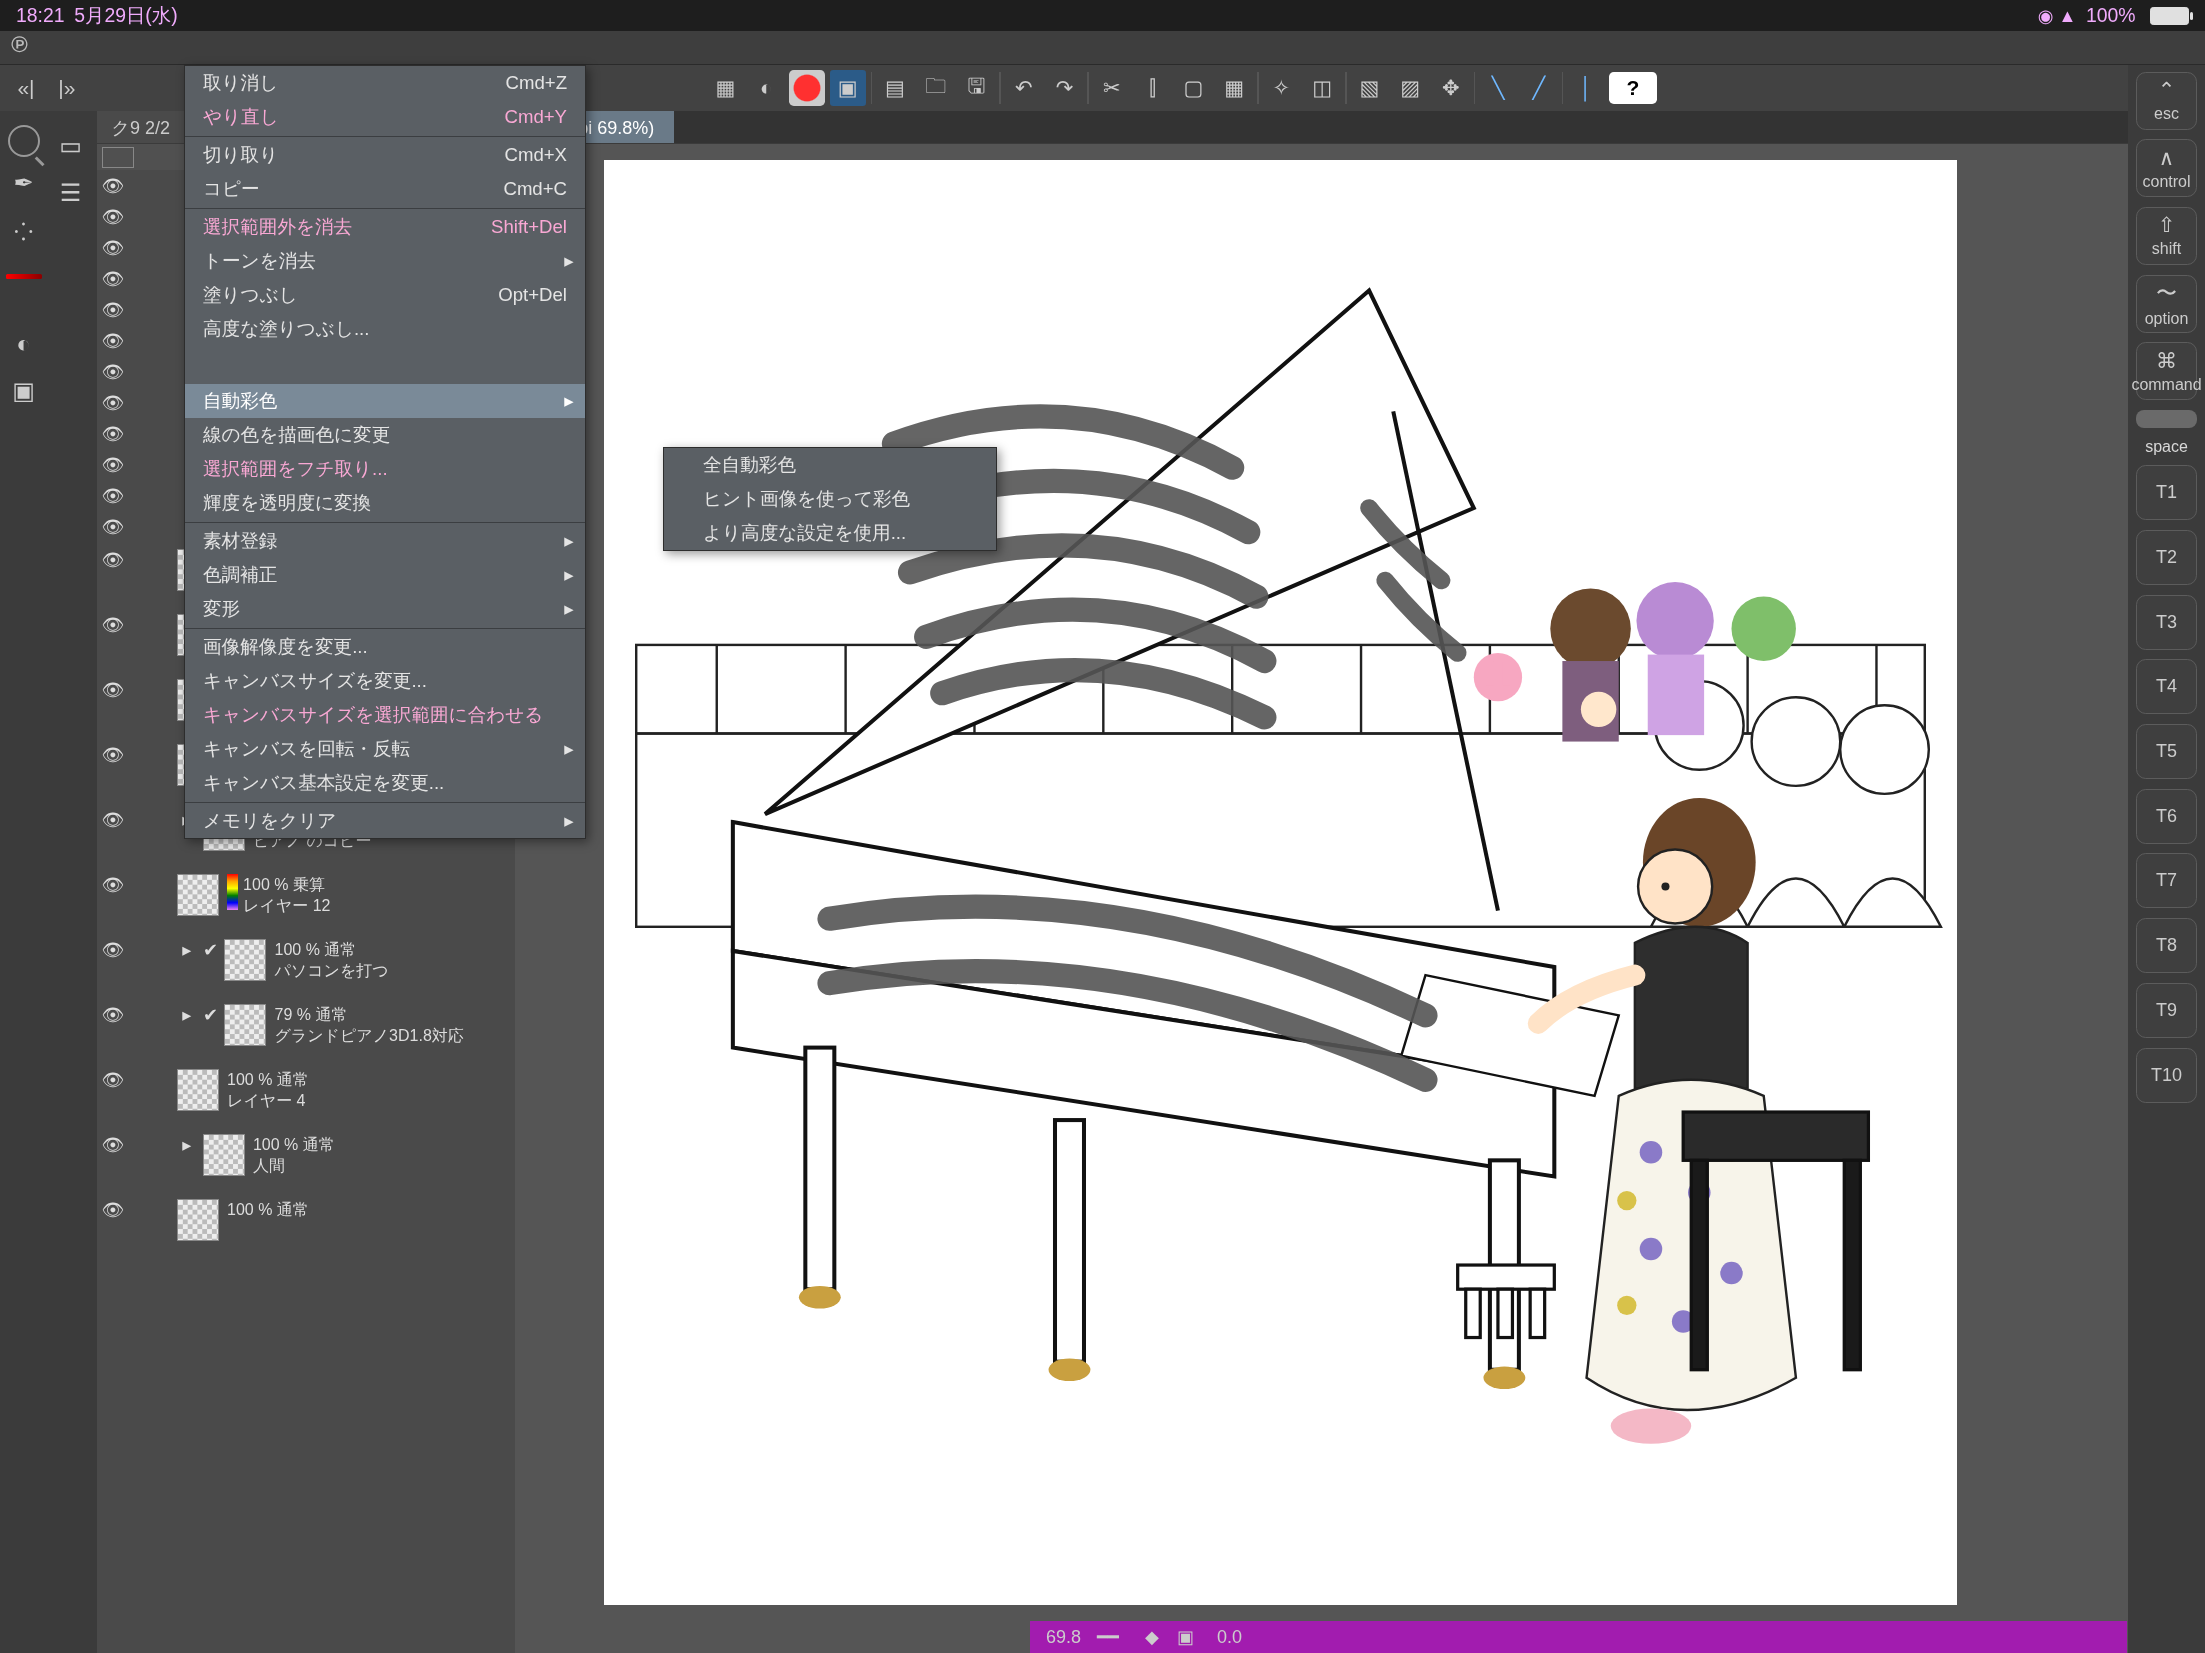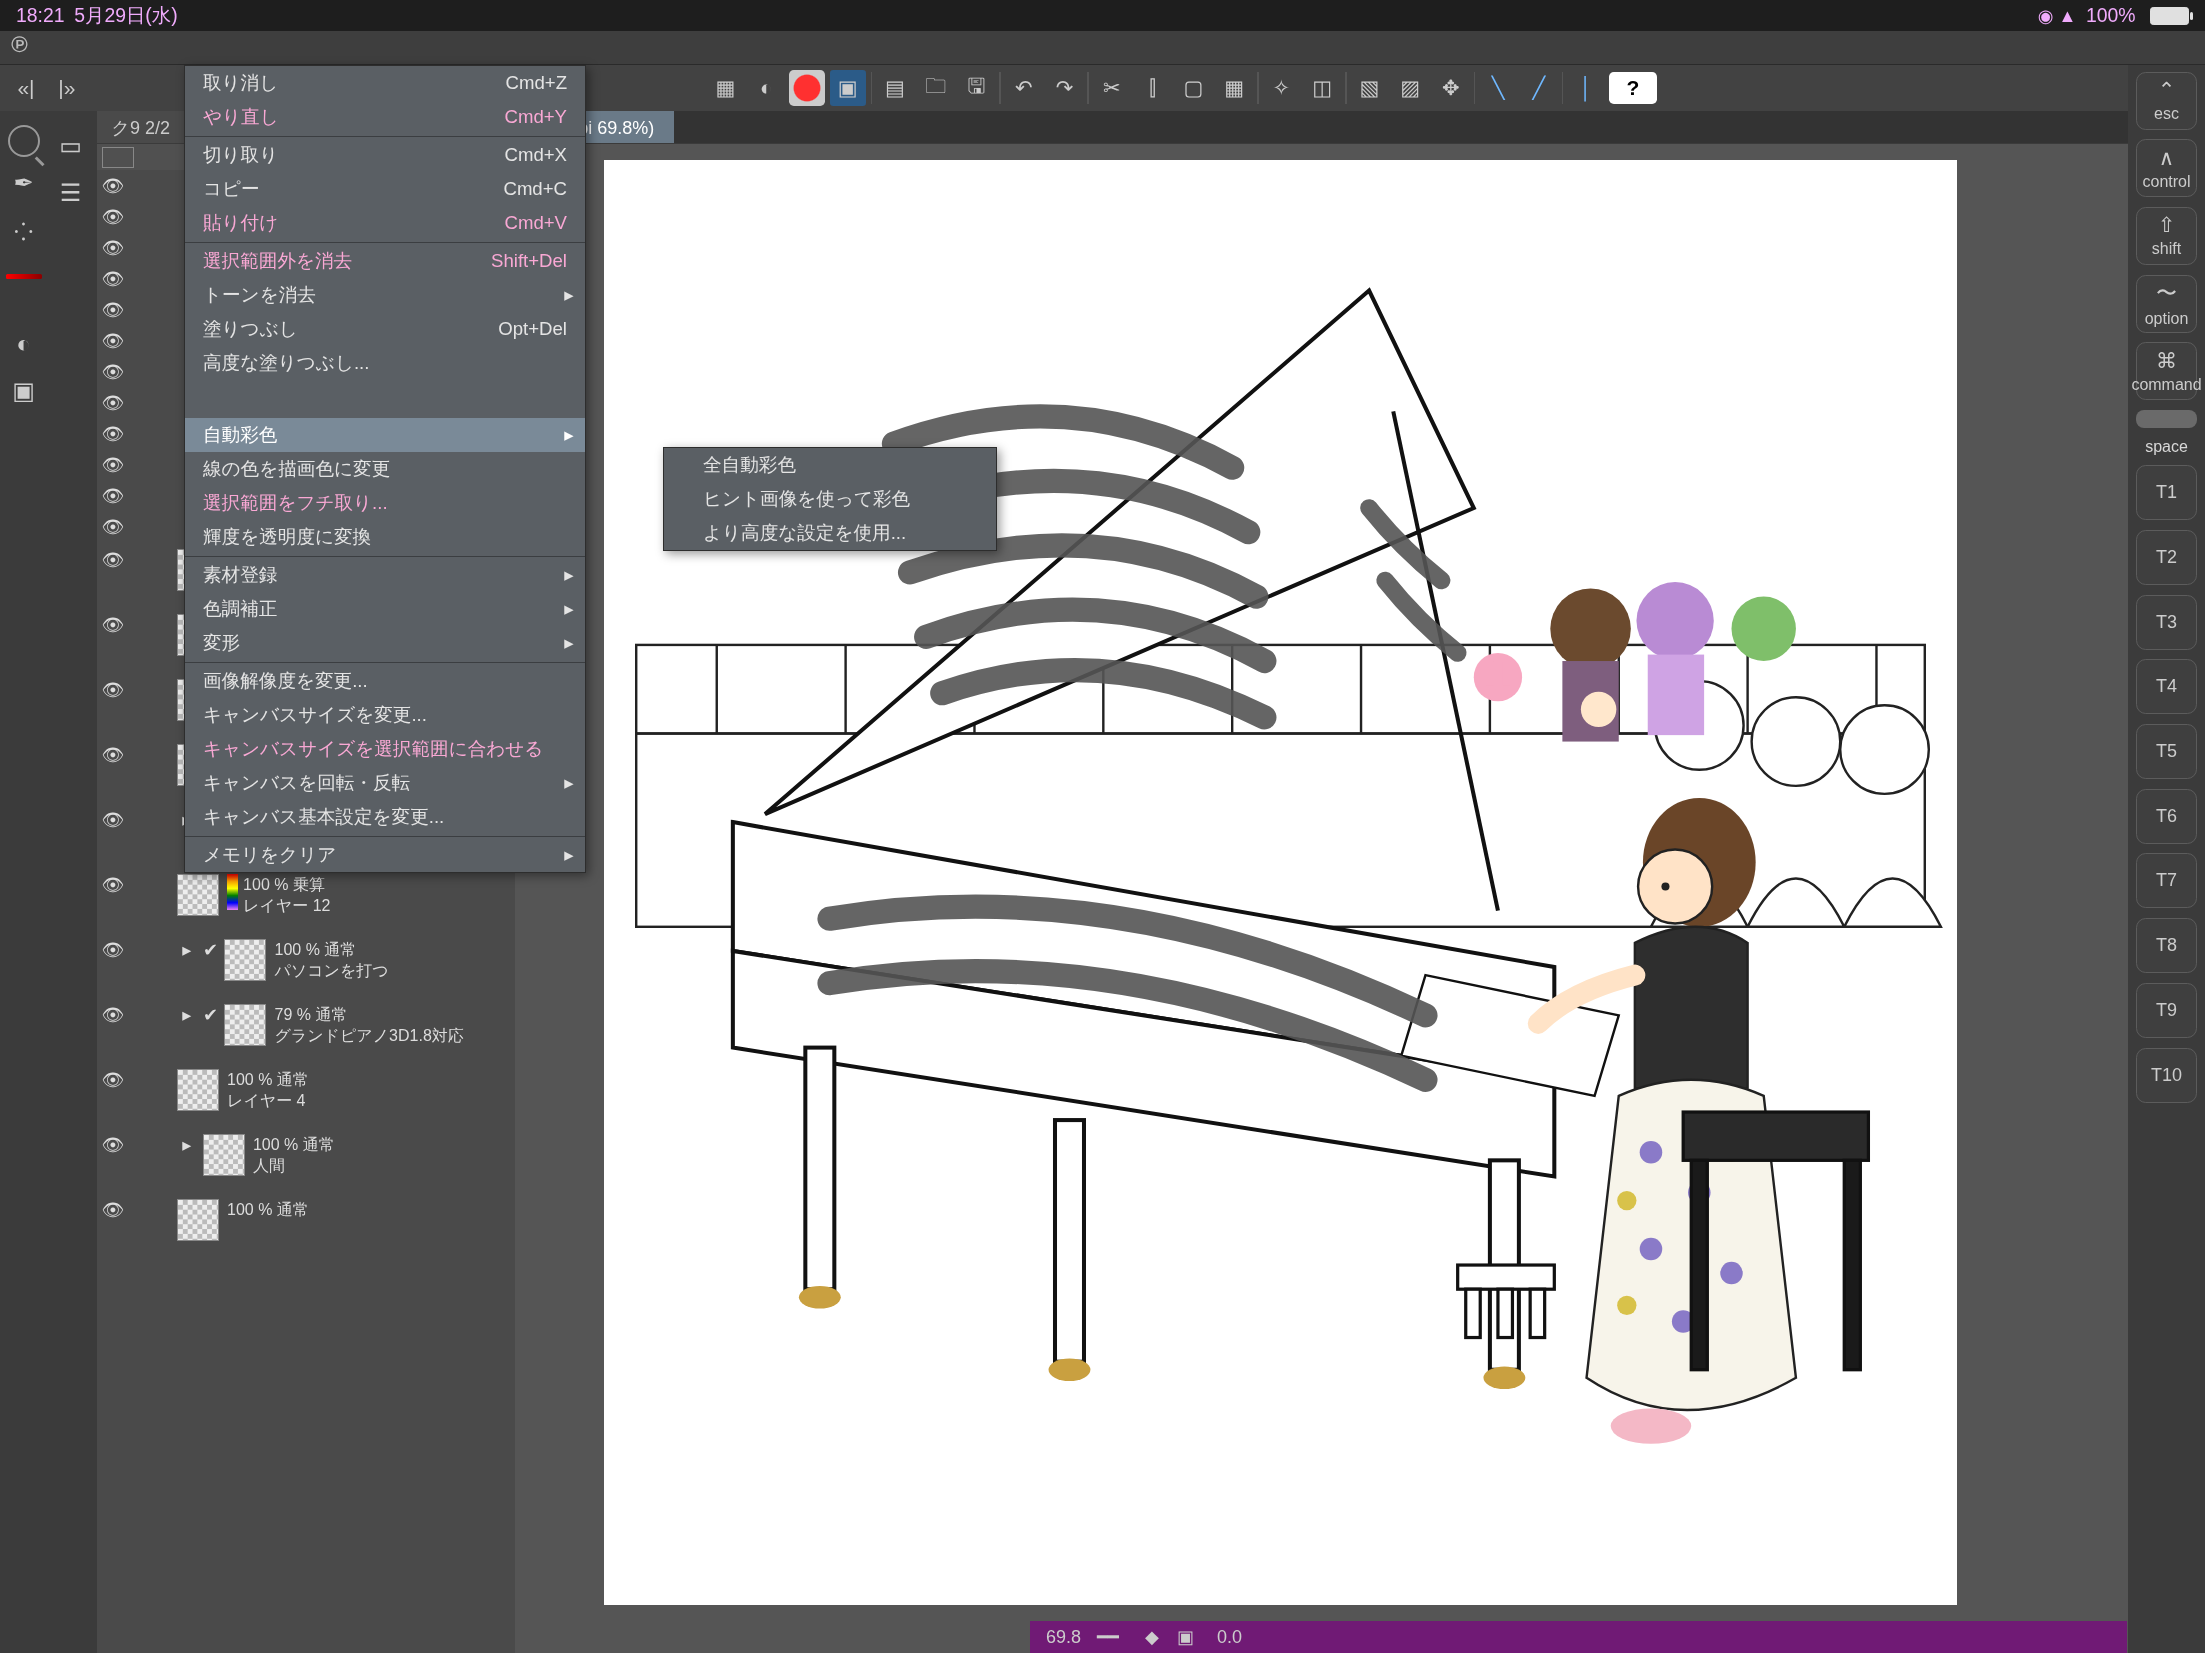--- a/index.html
+++ b/index.html
@@ -51,21 +51,21 @@
 .fold-icon{width:19.4px;text-align:center;margin-right:6.5px;}
 .rainbow{width:11.3px;height:36px;background:linear-gradient(180deg,red,orange,yellow,green,blue,violet);margin-right:4.8px;}
 .layer-head{height:26px;display:flex;align-items:center;gap:6.5px;padding:0 4.8px;background:#505050;}
 .layer-head .box{width:32px;height:21px;border:0.8px solid #888;}
 
 
 .canvas-area{position:absolute;left:515px;top:144px;right:39px;bottom:0;background:#555;}
 .canvas{position:absolute;left:89px;top:16px;width:1353px;height:1445px;background:#fff;}
 
 
-.bottombar{position:absolute;left:515px;right:39px;bottom:0;height:32px;background:#701a75;display:flex;align-items:center;font-size:18px;color:#ccc;gap:16px;padding:0 16px;}
+.bottombar{position:absolute;left:515px;right:39px;bottom:0;height:32px;background:#a21caf;display:flex;align-items:center;font-size:18px;color:#ccc;gap:16px;padding:0 16px;}
 
 
 .rail-right{position:absolute;right:0;top:65px;width:77px;bottom:0;background:#3b3b3b;display:flex;flex-direction:column;align-items:center;padding-top:6.5px;gap:9.7px;}
 .rkey{width:61px;height:58px;border:0.8px solid #5c5c5c;border-radius:9.7px;display:flex;flex-direction:column;align-items:center;justify-content:center;gap:3.2px;font-size:16px;color:#ccc;background:#3f3f3f;}
 .rkey .sym{font-size:21px;}
 .rspace{width:61px;height:18px;border-radius:8px;background:#6a6a6a;}
 .rkey.t{height:55px;font-size:18px;}
 
 
 .dropdown { position:absolute; left:184px; top:65px; width:402px; background:#5a5f64; border:0.8px solid #2d2d2d; box-shadow:3.2px 3.2px 9.7px rgba(0,0,0,.4); z-index:50;}
@@ -475,24 +475,20 @@
     </div>
     <div class="dd-sep"></div>
     <div class="dd-row">
       <span>切り取り</span>
       <span>Cmd+X</span>
     </div>
     <div class="dd-row">
       <span>コピー</span>
       <span>Cmd+C</span>
     </div>
-    <div class="dd-row disabled">
-      <span>貼り付け</span>
-      <span>Cmd+V</span>
-    </div>
     <div class="dd-sep"></div>
     <div class="dd-row disabled">
       <span>選択範囲外を消去</span>
       <span>Shift+Del</span>
     </div>
     <div class="dd-row">
       <span>トーンを消去</span>
       <span class="dd-arrow">▸</span>
     </div>
     <div class="dd-row">

